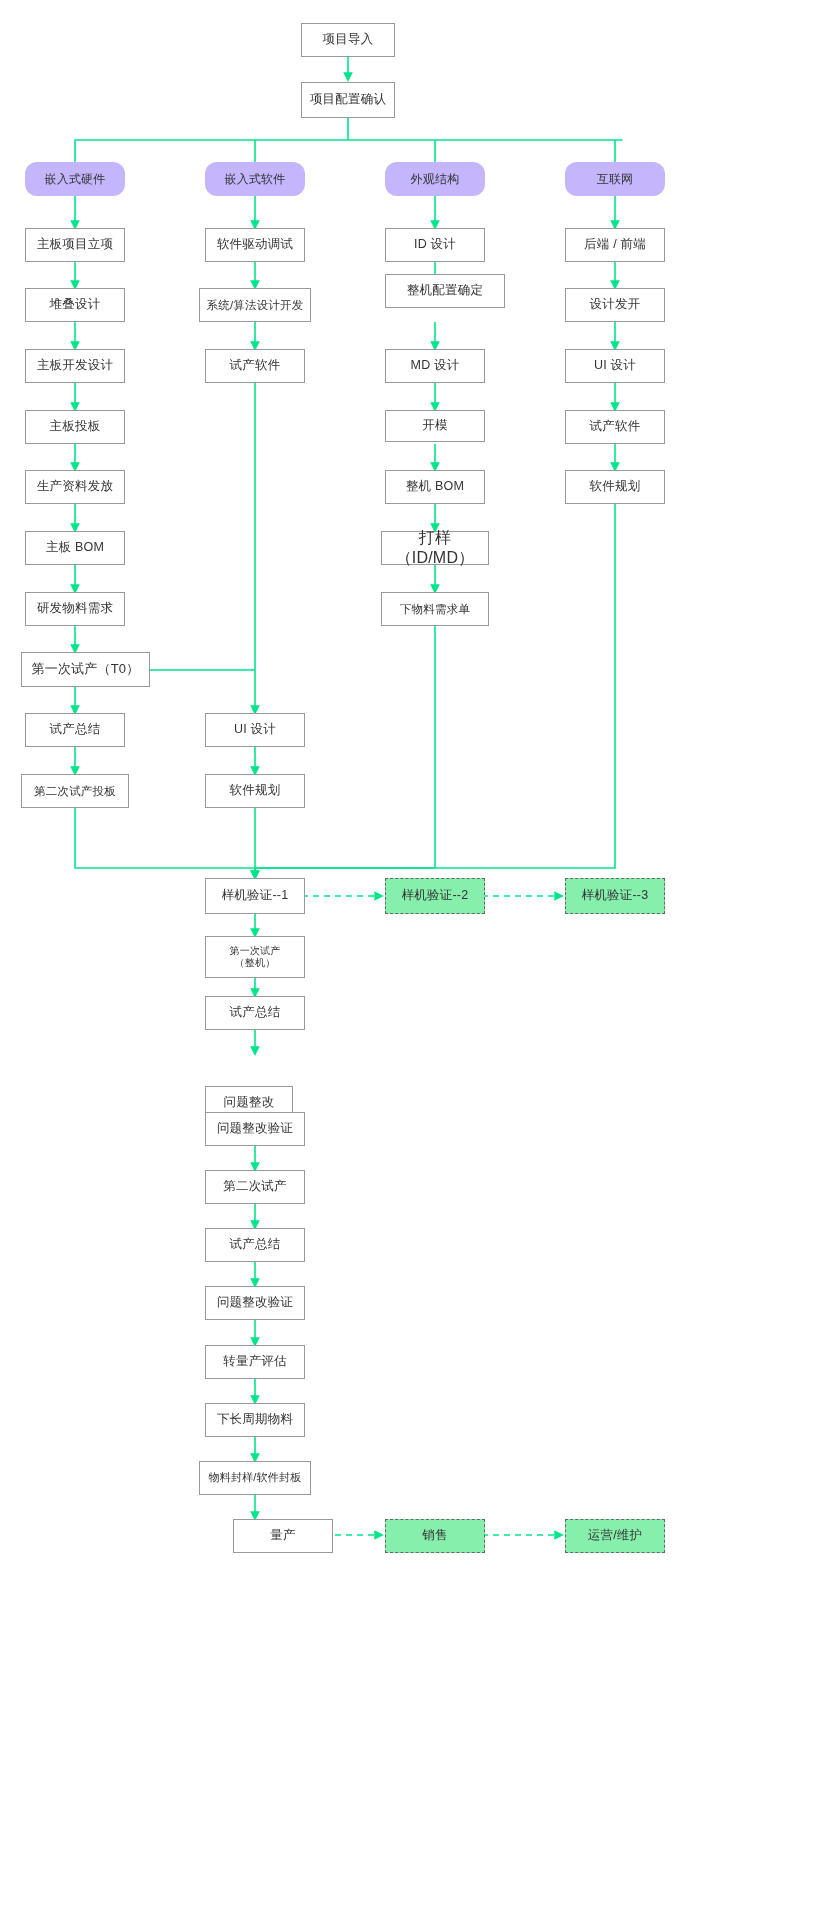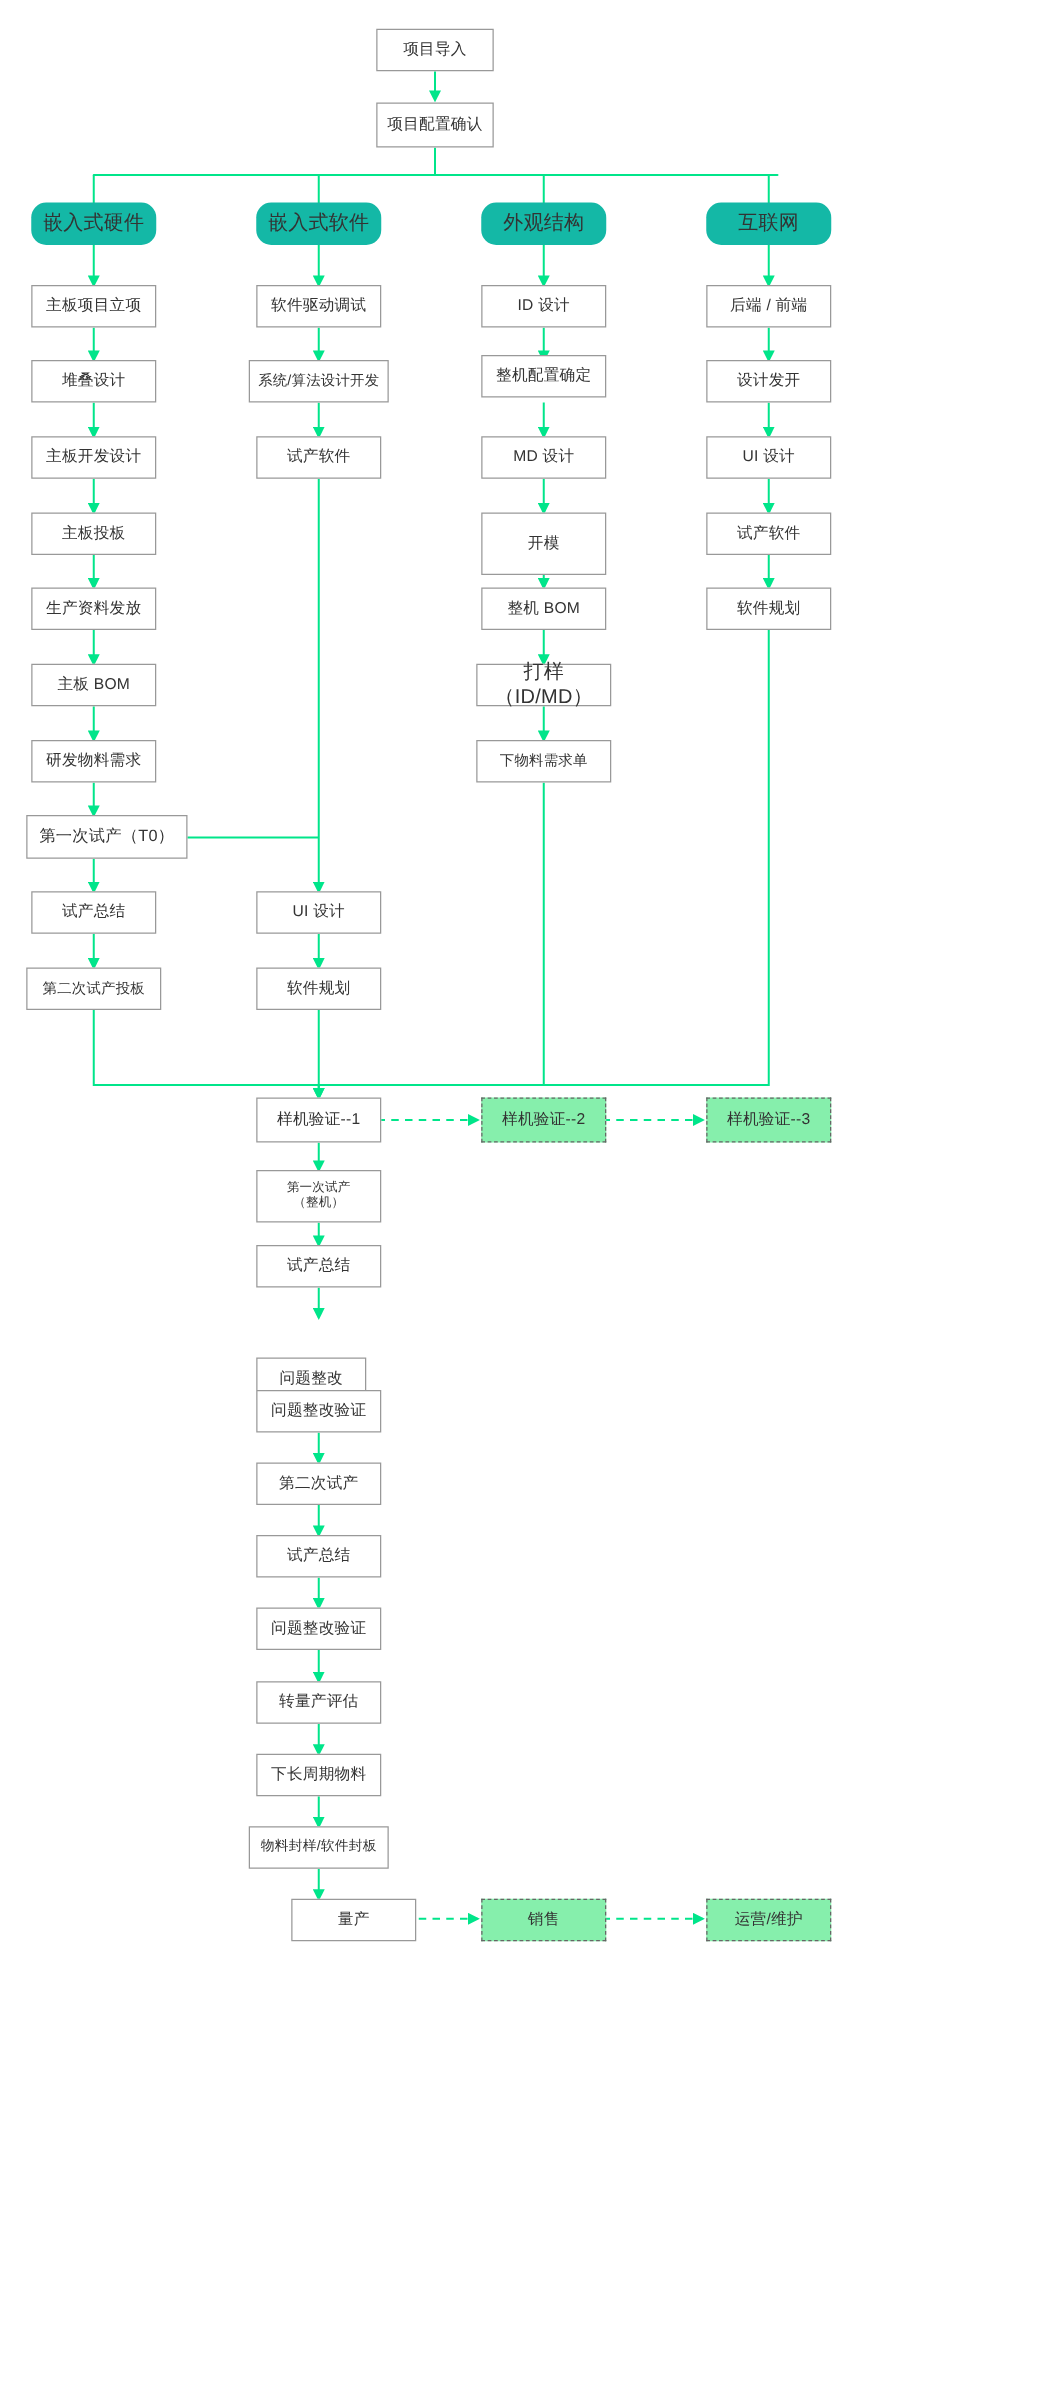--- a/index.html
+++ b/index.html
@@ -30,25 +30,25 @@
     text-align:center;
     background:#ffffff;
     border:1px solid #999999;
     color:#333333;
     font-size:12.5px;
     line-height:1.25;
     letter-spacing:.2px;
     z-index:3;
   }
   .node.pill{
-    background:#14b8a6;
+    background:#c4b5fd;
     border:none;
     border-radius:12px;
     color:#333333;
-    font-size:16px;
+    font-size:12px;
   }
   .node.dashed{
     border:1px dashed #666666;
     background:#86efac;
   }
   .node .lbl{display:block;padding:0 4px;white-space:pre-line;}
 </style>
 </head>
 <body>
 
@@ -199,27 +199,27 @@
   <div class="node" style="left:205px;top:713px;width:100px;height:34px;">
     <span class="lbl">UI 设计</span>
     </div>
   <div class="node" style="left:205px;top:774px;width:100px;height:34px;">
     <span class="lbl">软件规划</span>
     </div>
 
   <div class="node" style="left:385px;top:228px;width:100px;height:34px;">
     <span class="lbl">ID 设计</span>
     </div>
-  <div class="node" style="left:385px;top:284px;width:100px;height:34px;">
+  <div class="node" style="left:385px;top:274px;width:120px;height:34px;">
     <span class="lbl">整机配置确定</span>
     </div>
   <div class="node" style="left:385px;top:349px;width:100px;height:34px;">
     <span class="lbl">MD 设计</span>
     </div>
-  <div class="node" style="left:385px;top:410px;width:100px;height:50px;justify-content:center;">
+  <div class="node" style="left:385px;top:410px;width:100px;height:32px;justify-content:center;">
     <span class="lbl">开模</span>
     </div>
   <div class="node" style="left:385px;top:470px;width:100px;height:34px;">
     <span class="lbl">整机 BOM</span>
     </div>
   <div class="node" style="left:381px;top:531px;width:108px;height:34px;font-size:16px;">
     <span class="lbl">打样（ID/MD）</span>
     </div>
   <div class="node" style="left:381px;top:592px;width:108px;height:34px;font-size:11.5px;">
     <span class="lbl">下物料需求单</span>

